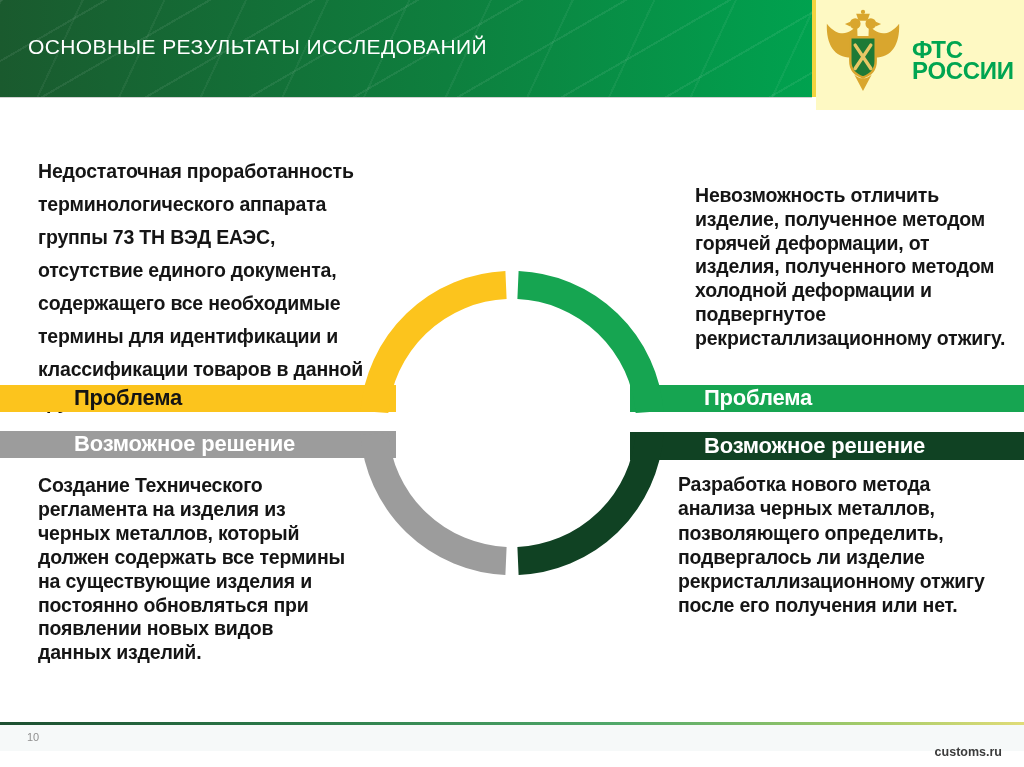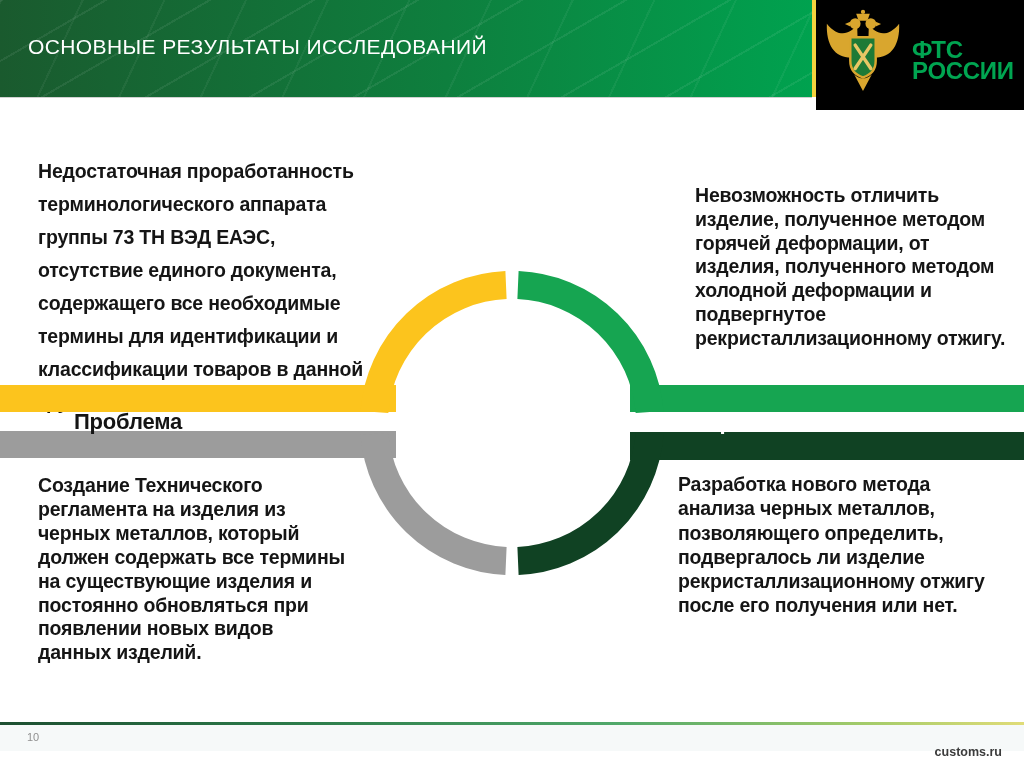--- a/index.html
+++ b/index.html
@@ -22,40 +22,40 @@
       repeating-linear-gradient(115deg,rgba(255,255,255,0.05) 0 2px,transparent 2px 74px);
   }
   .title{
     position:relative;padding-left:28px;padding-bottom:4px;color:#ffffff;
     font-size:21px;font-weight:400;letter-spacing:0.4px;white-space:nowrap;
   }
   .accent-stripe{
     position:absolute;left:812px;top:0;width:4px;height:97px;background:#F2D33F;
   }
   
-  .logo{position:absolute;left:816px;top:0;width:208px;height:110px;background:#000000;}
+  .logo{position:absolute;left:816px;top:0;width:208px;height:110px;background:#fef9c3;}
   .emblem{position:absolute;left:6px;top:8px;width:82px;height:84px;}
   .logo-text{
     position:absolute;left:96px;top:40px;color:#00A551;font-weight:700;
     font-size:24px;line-height:20.5px;letter-spacing:-0.3px;white-space:pre-line;
   }
   
   .block{
     position:absolute;font-weight:700;color:#151515;white-space:pre-line;
     font-size:19.5px;letter-spacing:-0.2px;
   }
   .block.tl{left:38px;top:155px;width:385px;line-height:33px;}
   .block.tr{left:695px;top:184px;width:350px;line-height:23.8px;}
   .block.bl{left:38px;top:474px;width:375px;line-height:23.9px;}
   .block.br{left:678px;top:472px;width:345px;line-height:24.3px;}
   
   .diagram{position:absolute;left:0;top:0;width:1024px;height:767px;}
   .banner-label{
     position:absolute;display:flex;align-items:center;font-weight:700;
-    font-size:22px;white-space:nowrap;letter-spacing:-0.2px;margin-top:24px;
+    font-size:22px;white-space:nowrap;letter-spacing:-0.2px;
   }
   .lbl-tl{left:74px;top:384px;height:28px;color:#141414;}
   .lbl-bl{left:74px;top:430px;height:28px;color:#ffffff;}
   .lbl-tr{left:704px;top:384px;height:28px;color:#ffffff;}
   .lbl-br{left:704px;top:431px;height:29px;color:#ffffff;}
   
   .footer-strip{
     position:absolute;left:0;top:722px;width:1024px;height:29px;background:#f6f9f9;
   }
   .footer-line{

